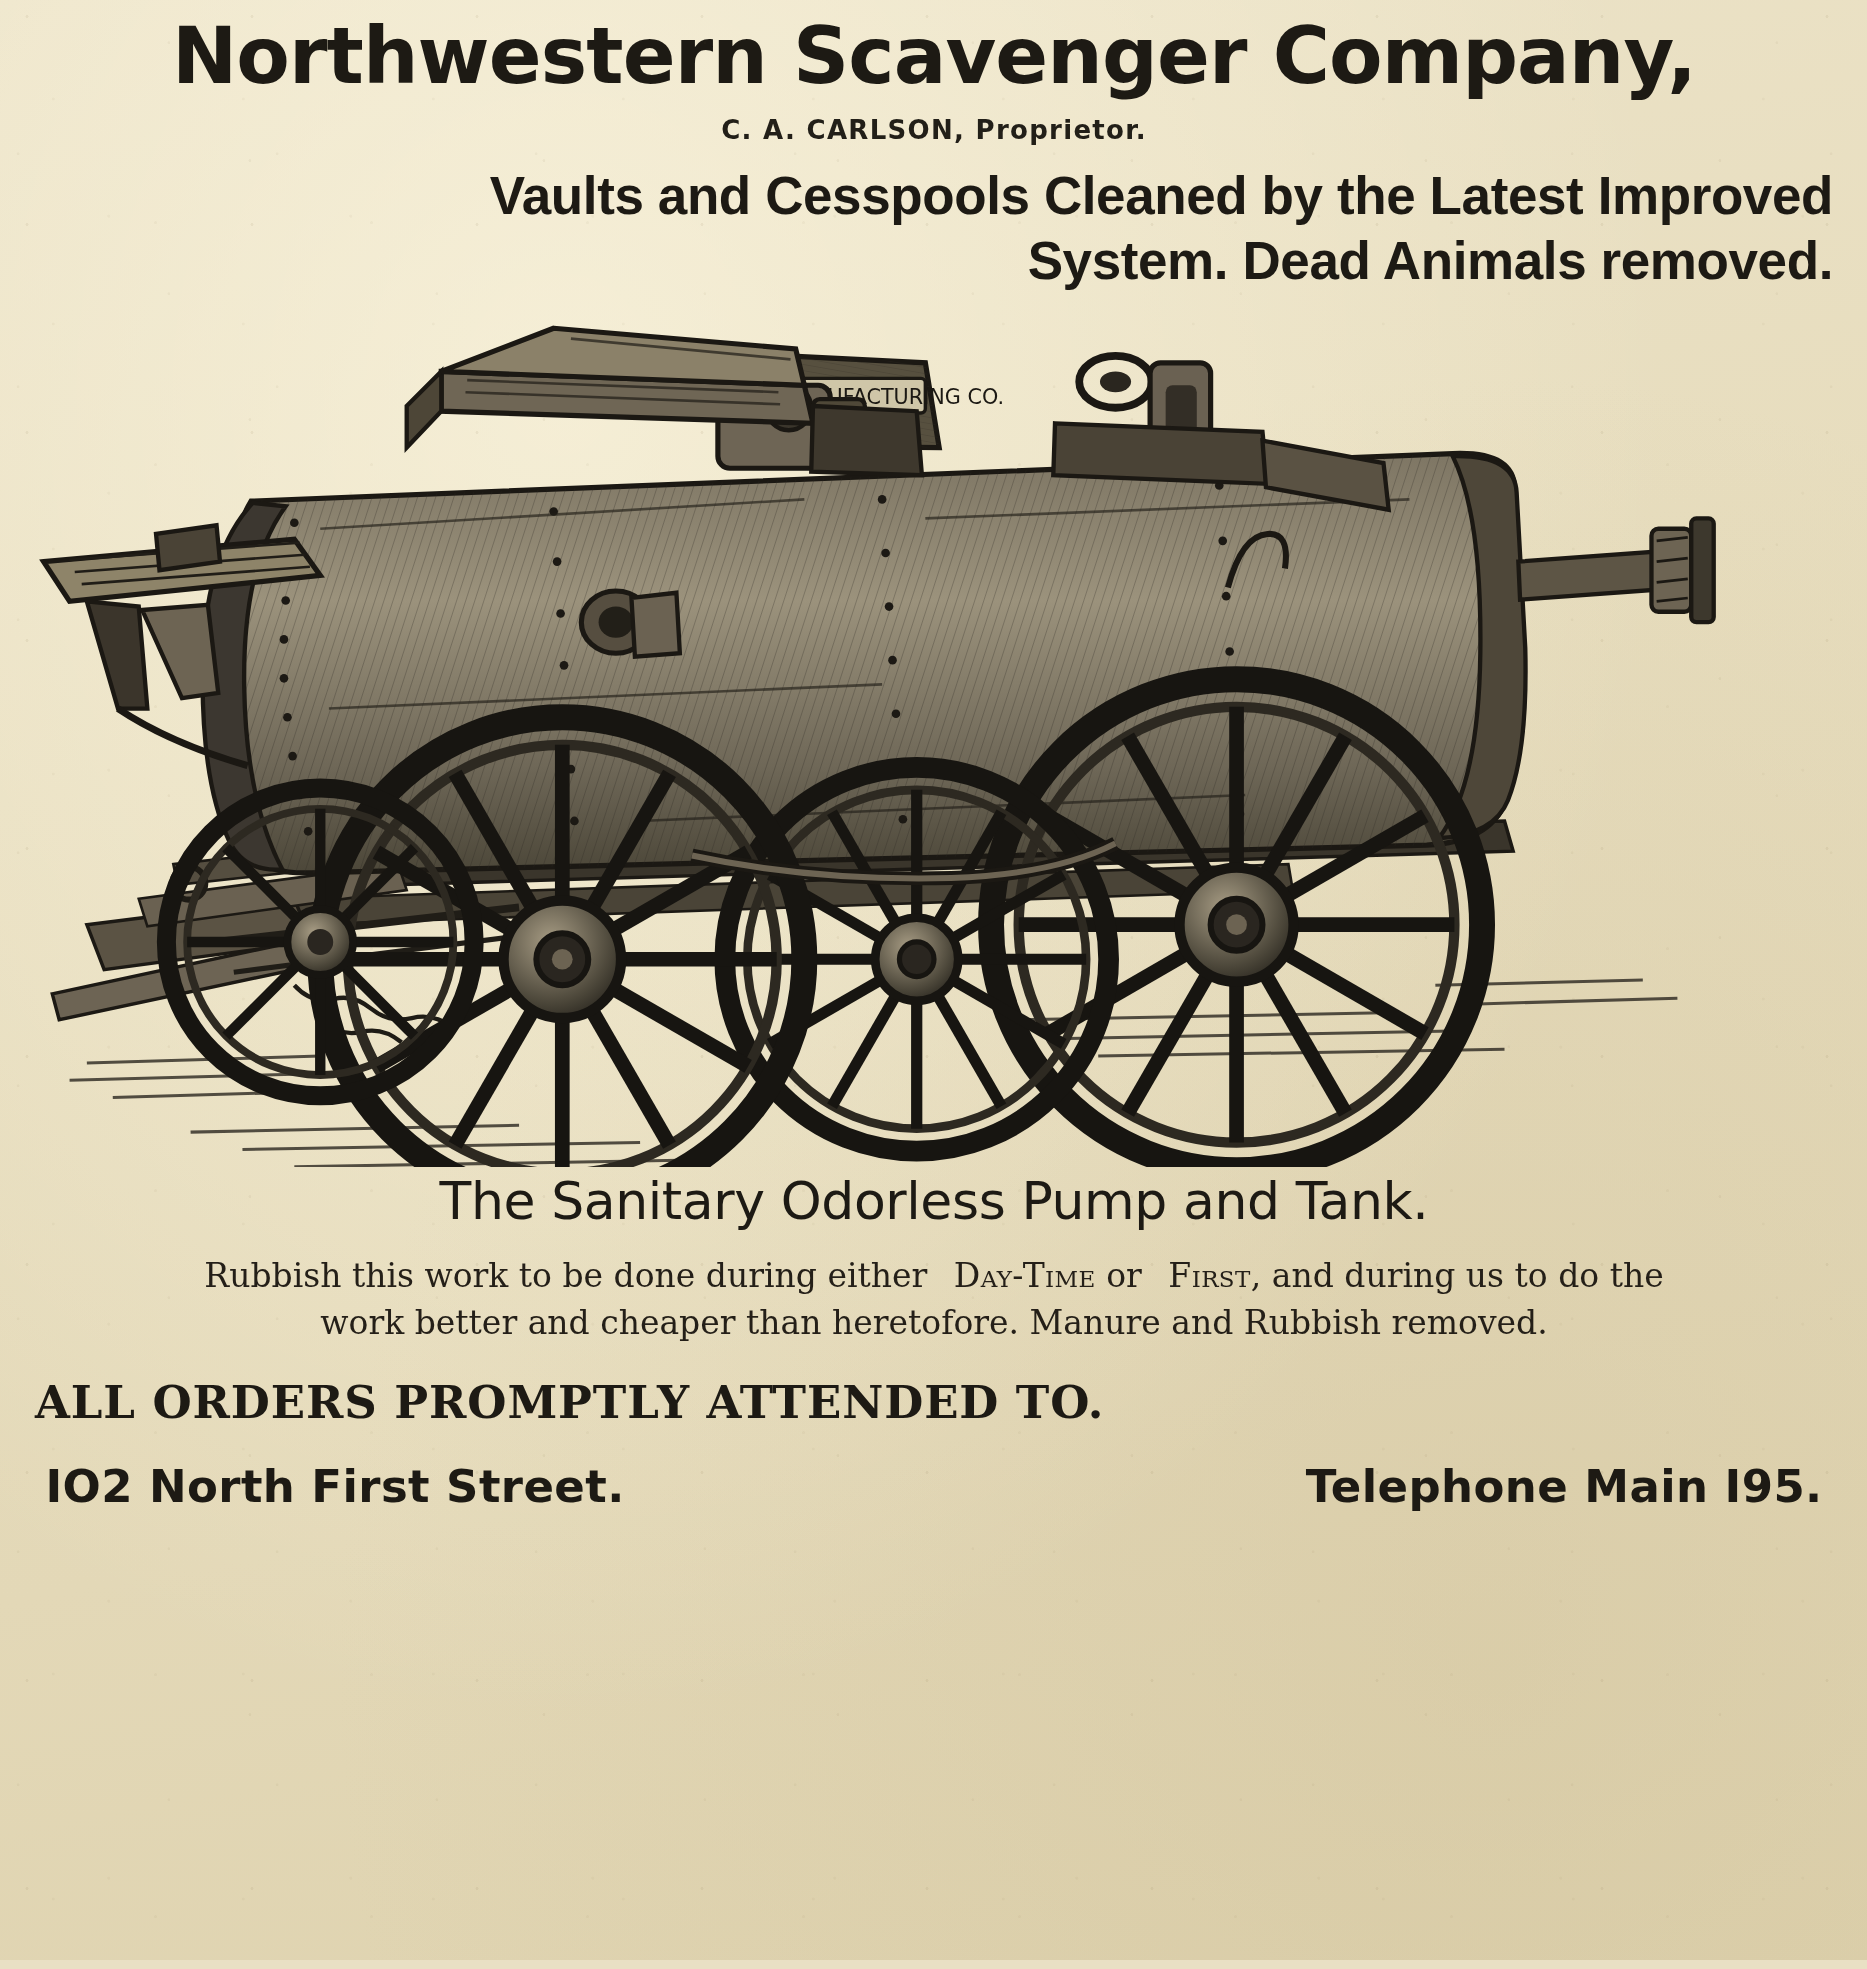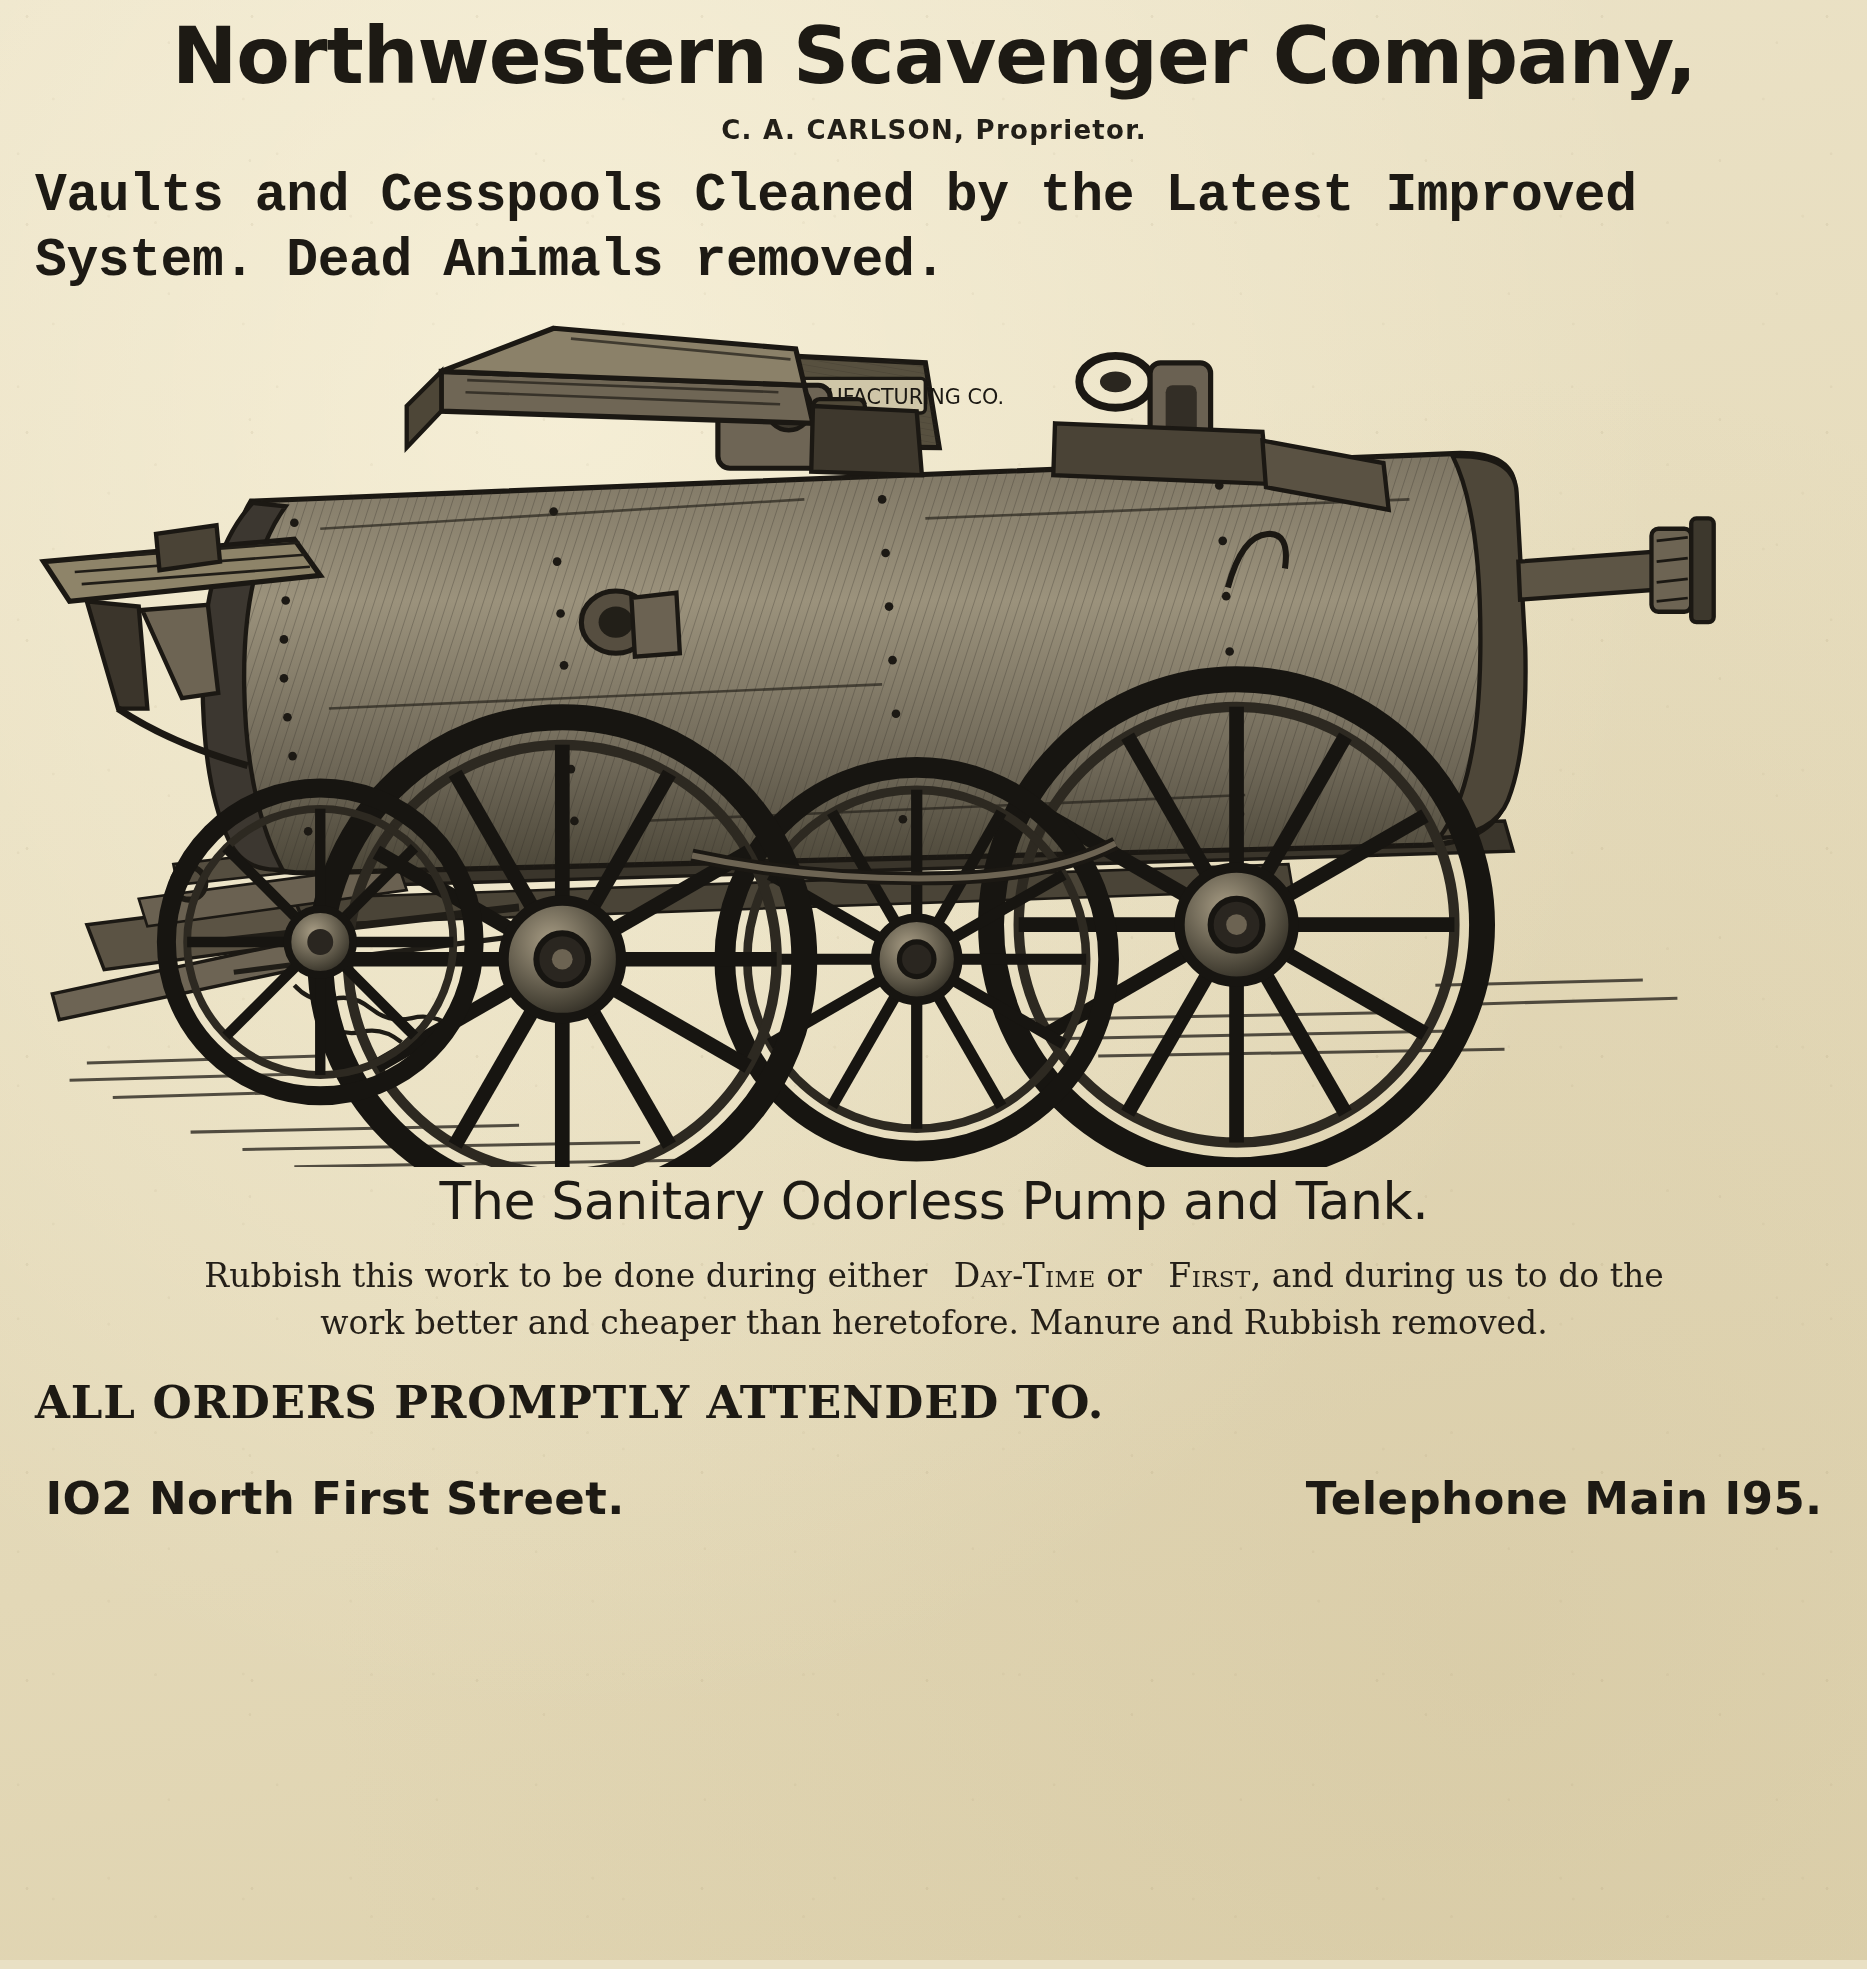--- a/index.html
+++ b/index.html
@@ -57,25 +57,25 @@
   .proprietor {
     font-family: "DejaVu Sans", sans-serif;
     font-weight: 700;
     font-size: 26px;
     letter-spacing: 1.3px;
     text-align: center;
     margin-top: 19px;
     color: #221f18;
   }
   .tagline {
-    font-family: Liberation Mono, monospace;
+    font-family: Liberation Sans, sans-serif;
     font-weight: 700;
     font-size: 53px;
     line-height: 1.22;
-    text-align: left;
+    text-align: right;
     margin-top: 19px;
     color: #1d1a14;
     letter-spacing: -0.4px;
   }
 
   #illustration-wrap {
     position: relative;
     width: 100%;
     height: 865px;
     margin-top: 8.6px;
@@ -123,21 +123,20 @@
     align-items: baseline;
     margin-top: 31px;
     padding: 0 10.4px;
   }
   .footer-item {
     font-family: "DejaVu Sans", sans-serif;
     font-weight: 700;
     font-size: 45px;
     letter-spacing: 0.4px;
     color: #1d1a14;
-    margin-top: 12px;
   }
 </style>
 </head>
 <body>
 
 <div id="ad">
   <div id="paper-grain"></div>
 
   <h1 class="company-name">Northwestern Scavenger Company,</h1>
 

